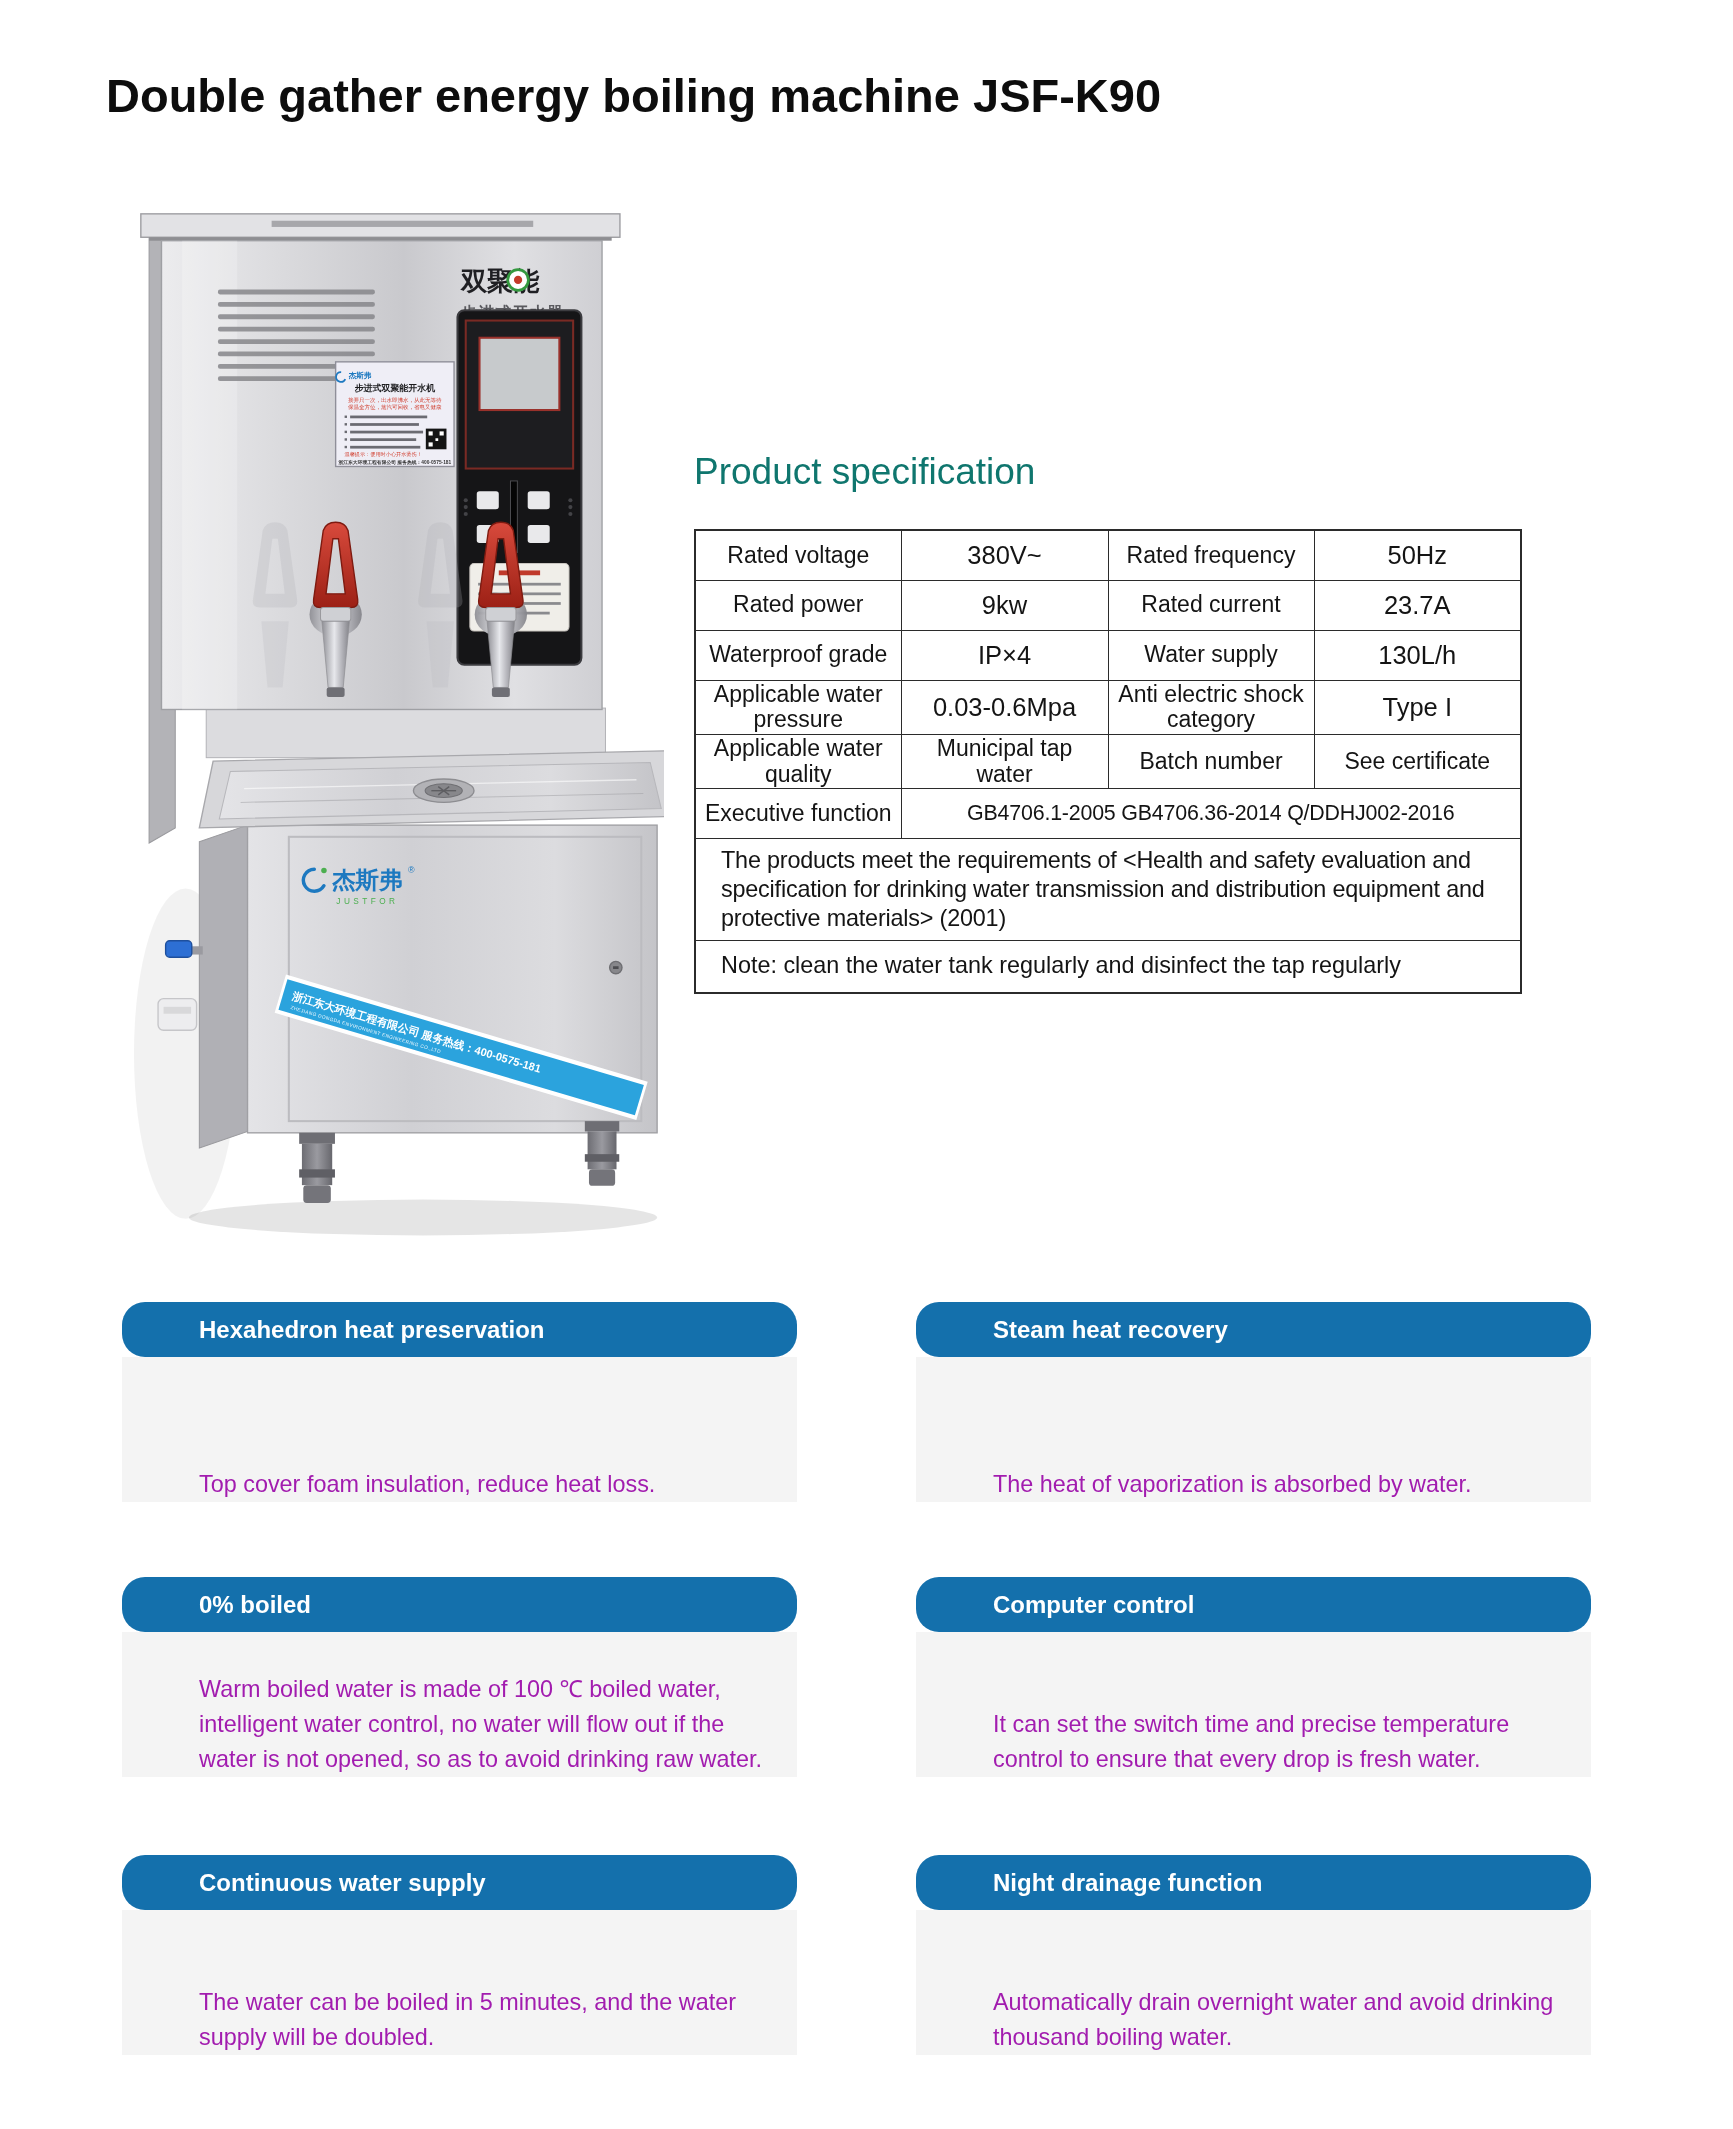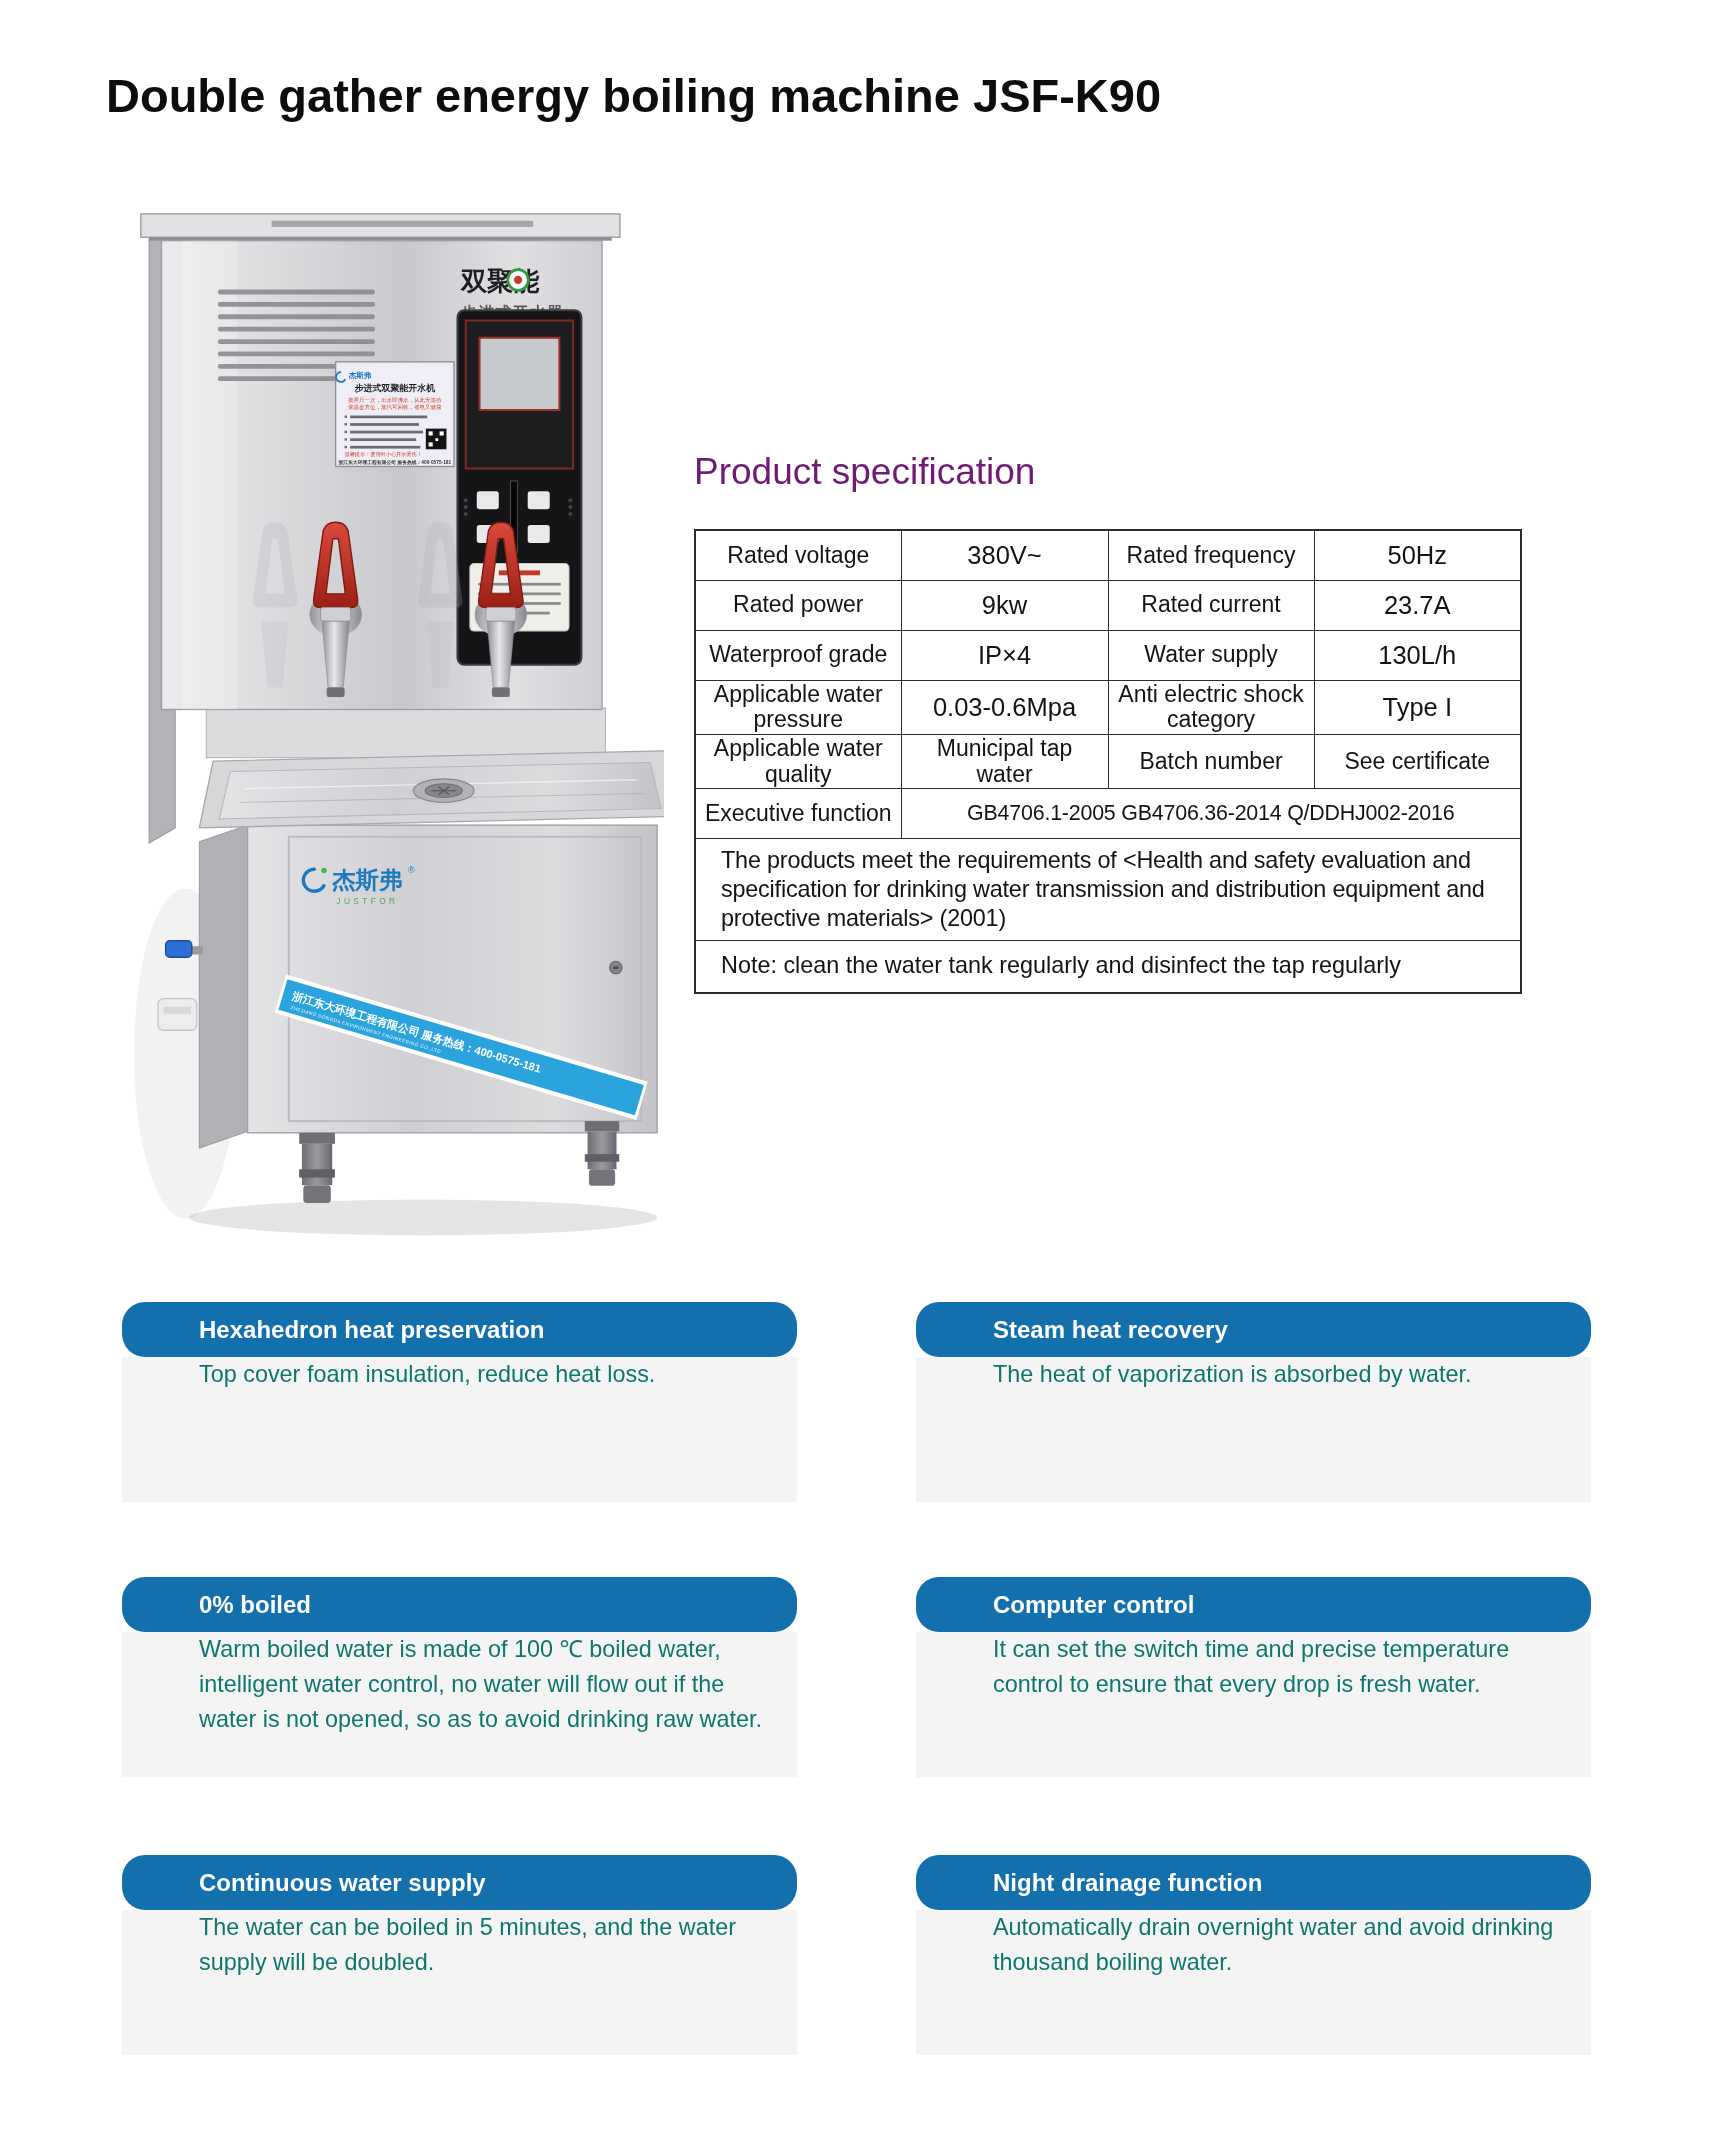--- a/index.html
+++ b/index.html
@@ -1,35 +1,35 @@
 <!DOCTYPE html>
 <html style="font-size:11px"><head>
 <meta charset="utf-8">
 <style>
   html,body{margin:0;padding:0;}
   body{width:1733px;height:2129px;position:relative;background:#ffffff;
        font-family:"Liberation Sans",sans-serif;color:#111;}
   .page-title{position:absolute;left:77px;top:68px;font-size:47px;font-weight:bold;
        letter-spacing:0;color:#0d0d0d;white-space:nowrap;margin-left:29px;}
   .machine-wrap{position:absolute;left:72px;top:117px;width:592px;height:1123px;}
-  .spec-heading{position:absolute;left:694px;top:451px;font-size:37px;color:#701a75;white-space:nowrap;}
+  .spec-heading{position:absolute;left:694px;top:451px;font-size:37px;color:#0f766e;white-space:nowrap;}
   table.spec{position:absolute;left:694px;top:529px;width:825px;border-collapse:collapse;
        table-layout:fixed;border:2.1px solid #2b2b2b;}
   table.spec td{border:1.4px solid #2b2b2b;text-align:center;vertical-align:middle;
        font-size:23px;color:#141414;padding:1.4px 4.1px;line-height:1.1;}
   table.spec td.val{font-size:25.5px;}
   table.spec td.val-sm{font-size:21.4px;letter-spacing:-0.3px;}
   table.spec td.std{font-size:21.4px;letter-spacing:-0.2px;}
   table.spec td.para{text-align:left;font-size:23.4px;line-height:1.24;padding:6.9px 31px 6.9px 25px;letter-spacing:-0.2px;}
   table.spec td.note{text-align:left;font-size:23.4px;padding-left:25px;}
   .card{position:absolute;width:675px;}
   .card-bar{height:55px;background:#1470ac;color:#fff;font-weight:bold;font-size:24px;
        display:flex;align-items:center;padding-left:77px;box-sizing:border-box;border-radius:23px;}
-  .card-body{height:145px;background:#f4f4f4;display:flex;align-items:flex-start;
-       box-sizing:border-box;padding:0 34px 0 77px;font-size:23.4px;line-height:1.5;color:#0f766e;}
+  .card-body{height:145px;background:#f4f4f4;display:flex;align-items:flex-end;
+       box-sizing:border-box;padding:0 34px 0 77px;font-size:23.4px;line-height:1.5;color:#a21caf;}
   svg text{font-family:"Liberation Sans",sans-serif;}
 </style>
 </head>
 <body>
 
 <div class="page-title">Double gather energy boiling machine JSF-K90</div>
 
 <div class="machine-wrap">
 <svg width="592" height="1123" viewBox="0 0 860 1630">
   <defs>

